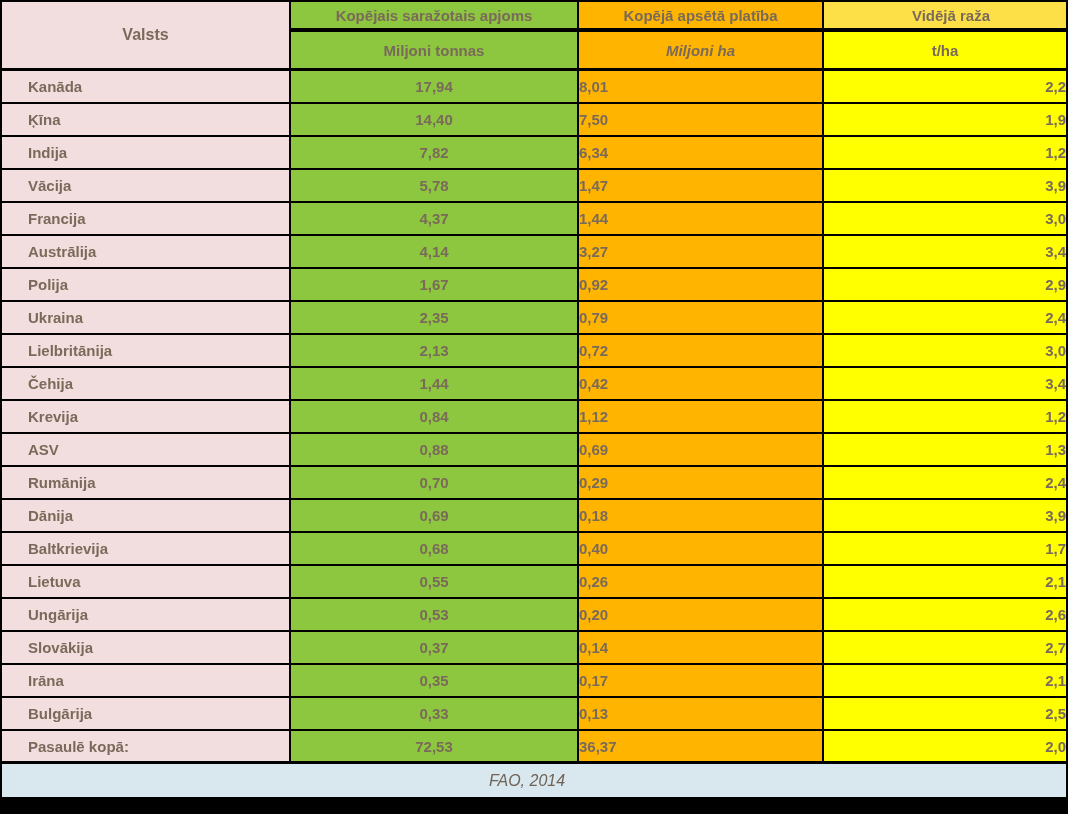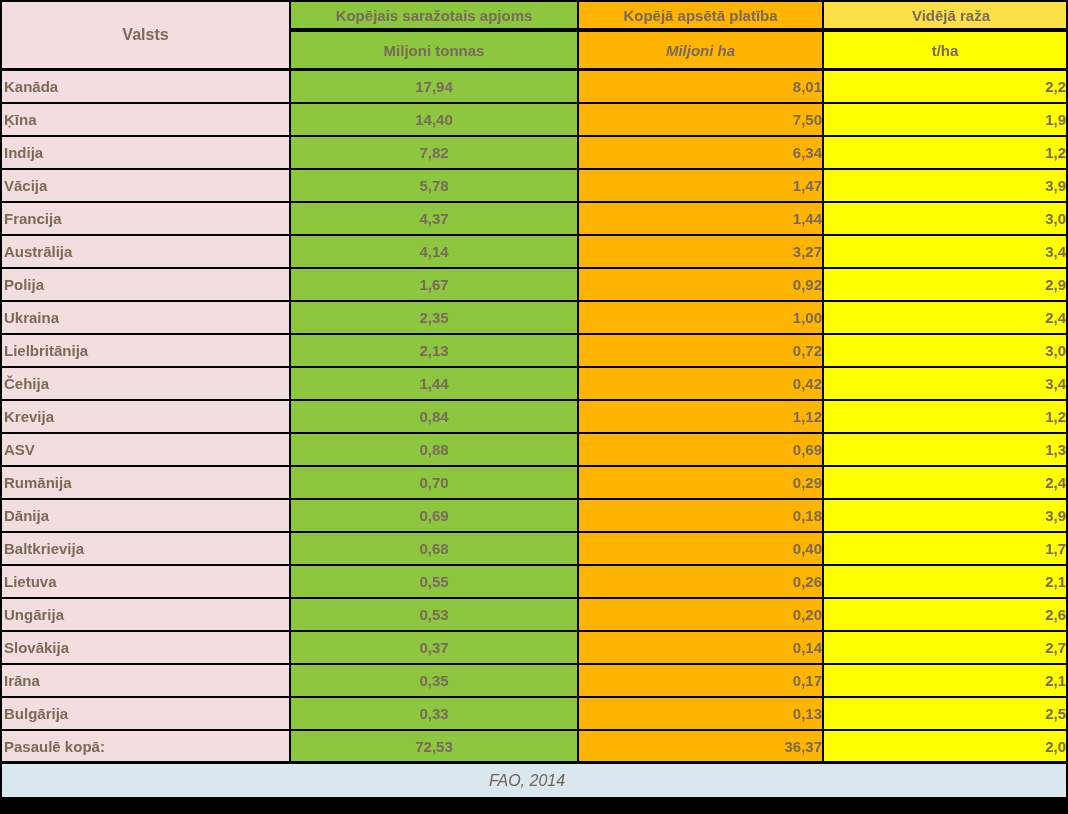--- a/index.html
+++ b/index.html
@@ -100,30 +100,30 @@
     margin: 0;
     border: 1px solid #000000;
     box-sizing: border-box;
     white-space: nowrap;
     overflow: hidden;
   }
 
   td.country {
     background: #f2dede;
     text-align: left;
-    padding-left: 2px;
+    padding-left: 26px;
     border-left: 2px solid #000000;
   }
   td.prod {
     background: #8dc63f;
     text-align: center;
   }
   td.area {
     background: #ffb400;
-    text-align: right;
+    text-align: left;
     margin-top: 26px;
   }
   td.yield {
     background: #ffff00;
     text-align: right;
     border-right: 2px solid #000000;
   }
 
   tr.total td { font-weight: bold; }
   tr.total td.country,
@@ -210,21 +210,21 @@
         </tr>
         <tr>
           <td class="country">Polija</td>
           <td class="prod">1,67</td>
           <td class="area">0,92</td>
           <td class="yield">2,9</td>
         </tr>
         <tr>
           <td class="country">Ukraina</td>
           <td class="prod">2,35</td>
-          <td class="area">1,00</td>
+          <td class="area">0,79</td>
           <td class="yield">2,4</td>
         </tr>
         <tr>
           <td class="country">Lielbritānija</td>
           <td class="prod">2,13</td>
           <td class="area">0,72</td>
           <td class="yield">3,0</td>
         </tr>
         <tr>
           <td class="country">Čehija</td>

